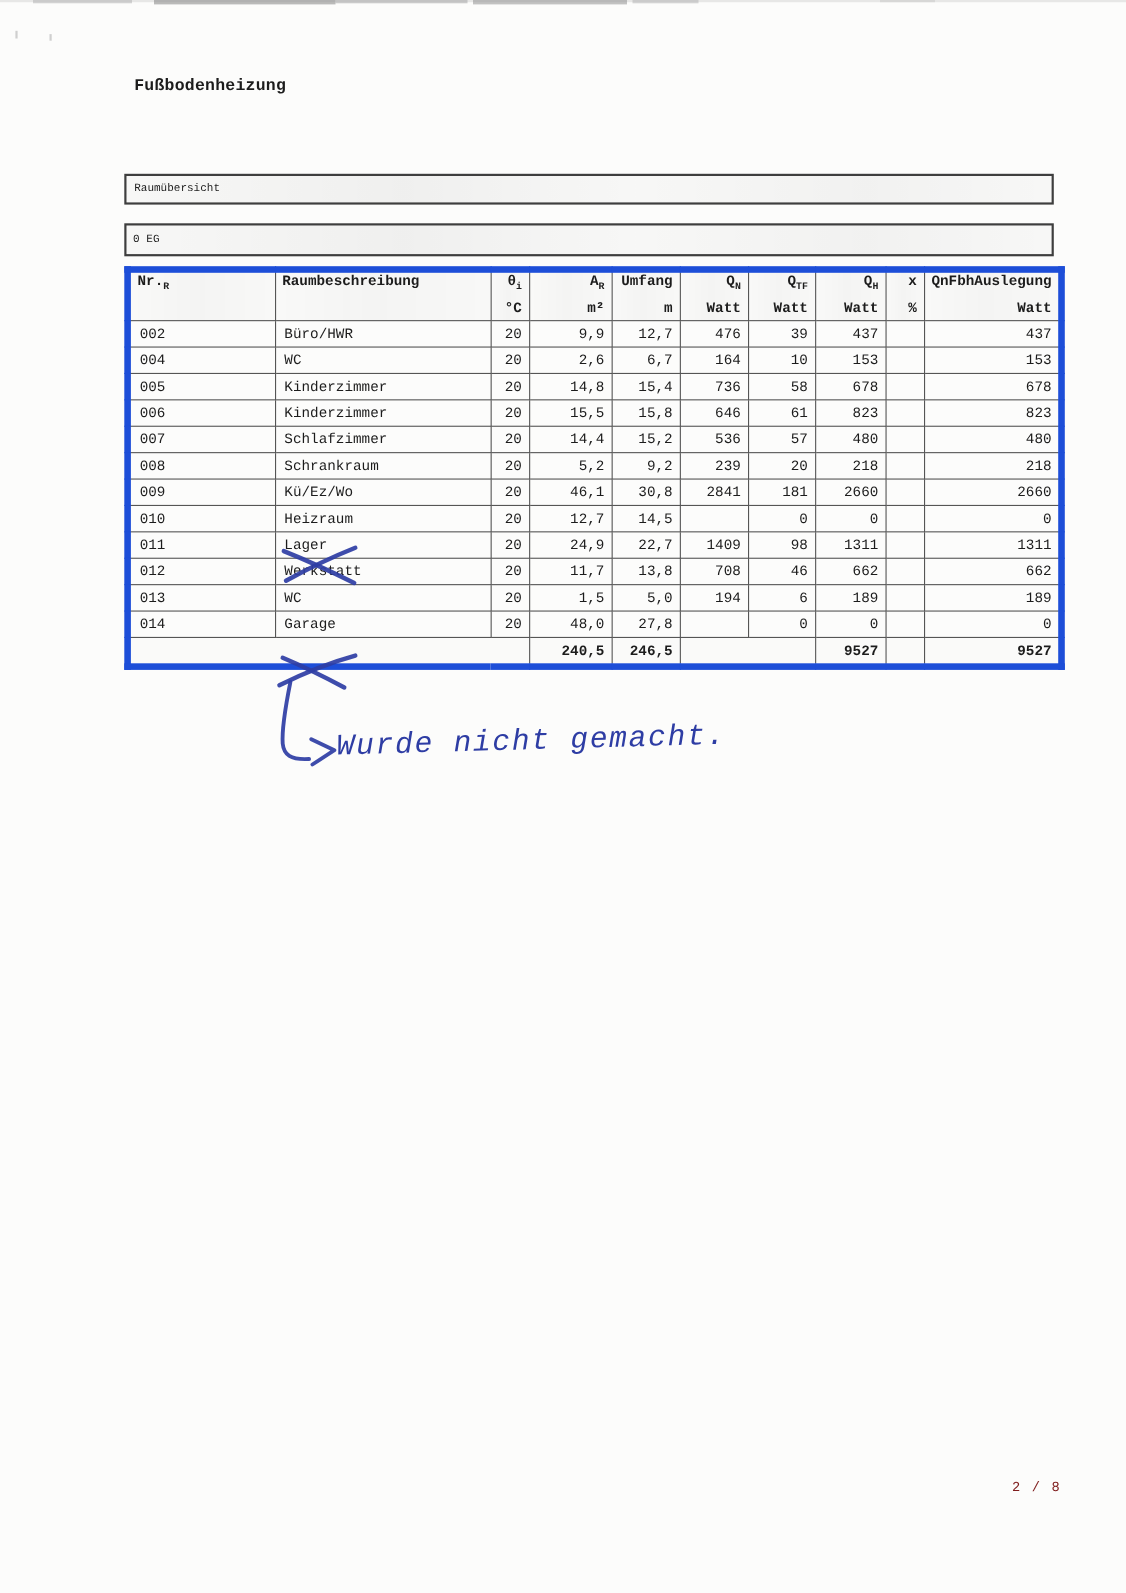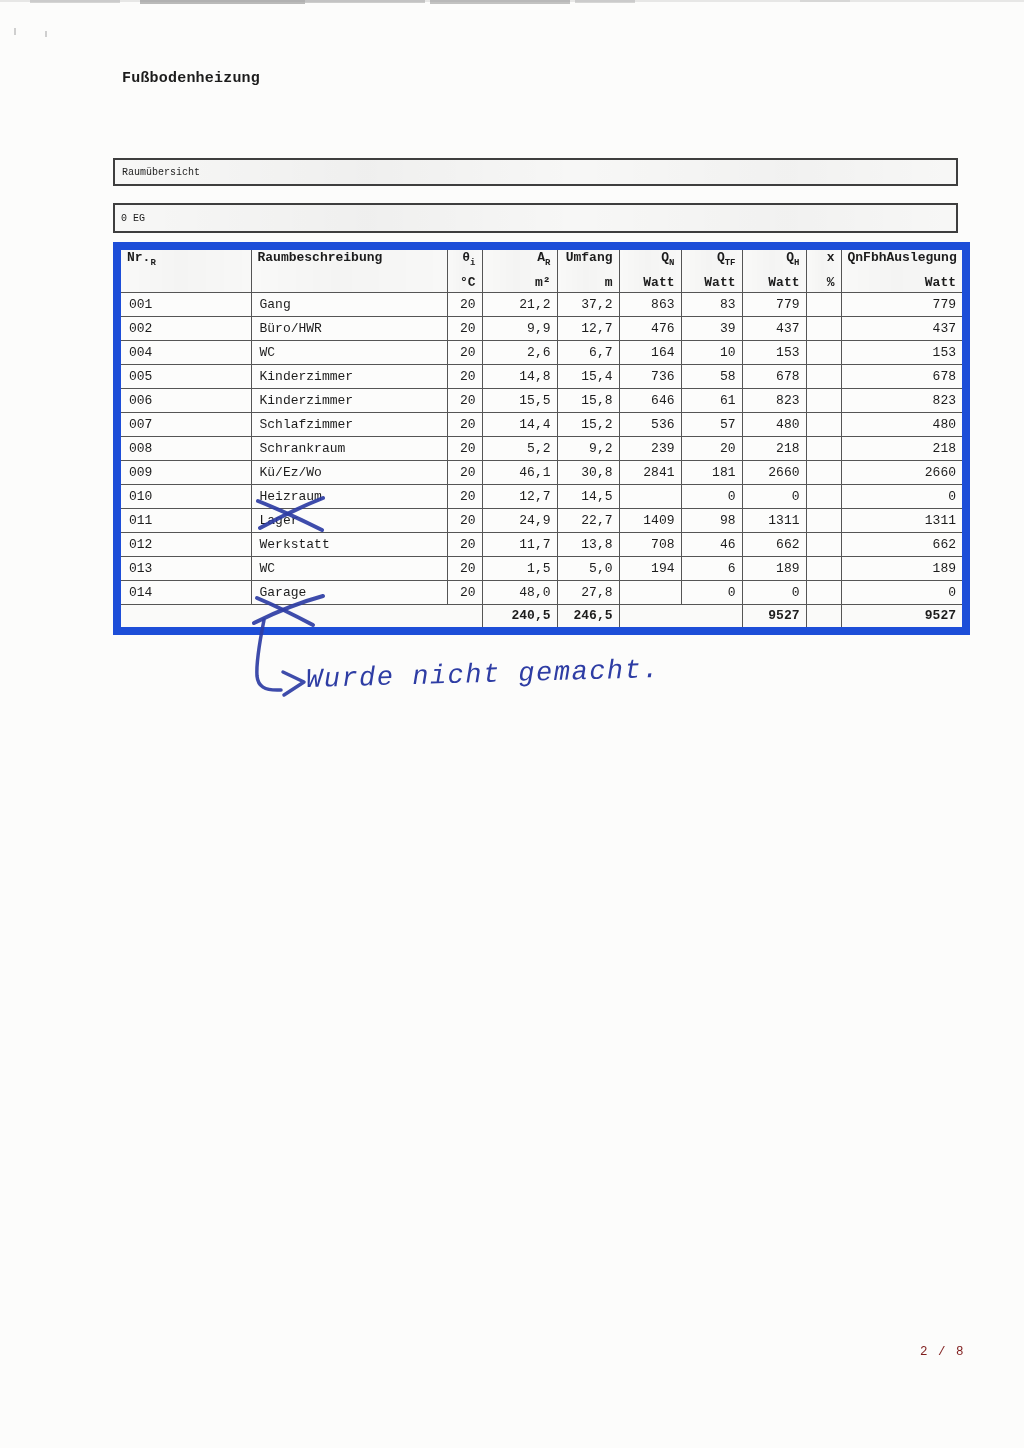--- a/index.html
+++ b/index.html
@@ -35,21 +35,21 @@
     width:849px;table-layout:fixed;
     border-collapse:collapse;
     font-size:13px;
   }
   table.room-table th, table.room-table td{
     border:1px solid #555;
     padding:0 6px;
     overflow:hidden;white-space:nowrap;
     box-sizing:border-box;
   }
-  table.room-table{border:8px solid #1d4ed8;}
+  table.room-table{border:6px solid #1d4ed8;}
   thead th{
     height:46px;font-weight:bold;vertical-align:top;padding-top:3px;padding-bottom:3px;
     background:linear-gradient(90deg, rgba(0,0,0,.012), rgba(0,0,0,.03) 45%, rgba(0,0,0,.015));
   }
   thead th .hwrap{display:flex;flex-direction:column;justify-content:space-between;height:40px;}
   thead th sub{font-size:9px;}
   .al{text-align:left;}
   .ar{text-align:right;}
   tbody.rows tr{height:24px;}
   tbody.rows td{padding-top:1px;padding-bottom:1px;}
@@ -170,32 +170,20 @@
         <th class="ar">
           <div class="hwrap">
               <div><span>QnFbhAuslegung</span><sub></sub></div>
               <div>Watt</div>
             </div>
         </th>
       </tr>
     </thead>
     <tbody class="rows" id="rows-body">
         <tr>
-    <td class="al">001</td>
-    <td class="al">Gang</td>
-    <td class="ar">20</td>
-    <td class="ar">21,2</td>
-    <td class="ar">37,2</td>
-    <td class="ar">863</td>
-    <td class="ar">83</td>
-    <td class="ar">779</td>
-    <td class="ar"></td>
-    <td class="ar">779</td>
-  </tr>
-        <tr>
     <td class="al">002</td>
     <td class="al">Büro/HWR</td>
     <td class="ar">20</td>
     <td class="ar">9,9</td>
     <td class="ar">12,7</td>
     <td class="ar">476</td>
     <td class="ar">39</td>
     <td class="ar">437</td>
     <td class="ar"></td>
     <td class="ar">437</td>

